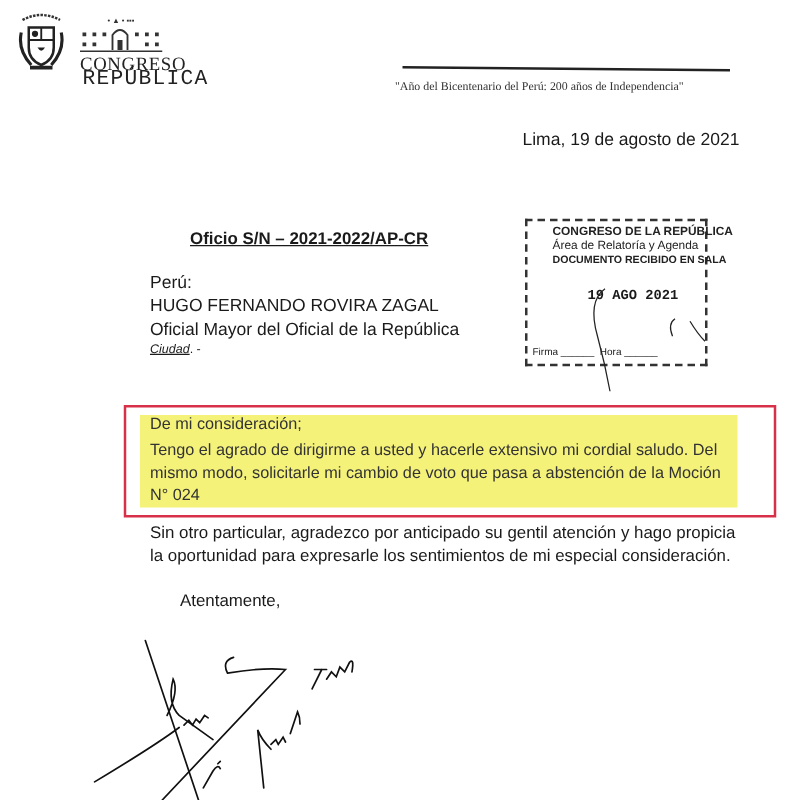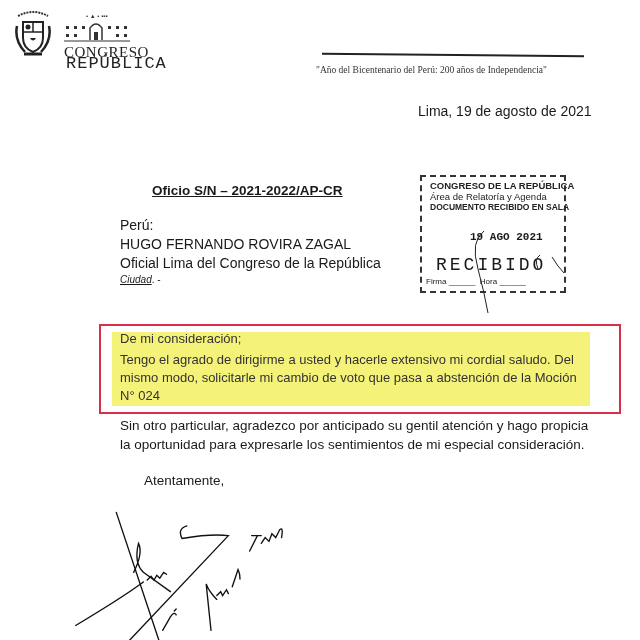--- a/index.html
+++ b/index.html
@@ -13,21 +13,21 @@
   .header-rule { left:322px; top:54px; width:262px; height:2px; background:#222; transform:rotate(0.5deg); }
   .motto { left:316px; top:65px; font-family:"Liberation Serif", serif; font-size:9.5px; color:#333; }
   .date { left:418px; top:103px; font-size:14px; }
   .oficio { left:120px; top:183px; font-size:13.5px; font-weight:bold; text-decoration:underline;margin-left:32px; }
   .salutation { left:120px; top:217px; font-size:14px; }
   .recipient-name { left:120px; top:236px; font-size:14px; font-weight:normal; }
   .recipient-title { left:120px; top:255px; font-size:14px; }
   .recipient-city { left:120px; top:274px; font-size:10px; }
   .recipient-city .u { font-style:italic; text-decoration:underline; }
   .stamp { left:420px; top:175px; width:142px; height:114px; border:2px dashed #333; }
-  .stamp .t { position:absolute; left:8px; font-size:9.5px; font-weight:bold; color:#222; white-space:nowrap; }
+  .stamp .t { position:absolute; left:20px; font-size:9.5px; font-weight:bold; color:#222; white-space:nowrap; }
   .stamp .date-st { position:absolute; left:48px; top:54px; font-size:11px; font-family:"Liberation Mono", monospace; font-weight:bold; }
   .stamp .rec { position:absolute; left:14px; top:78px; font-size:18px; letter-spacing:3px; font-family:"Liberation Mono", monospace; }
   .stamp .ff { position:absolute; left:4px; top:100px; font-size:8px;text-align:right; }
   .highlight-box { left:99px; top:324px; width:518px; height:86px; border:2px solid #d9304a; }
   .highlight-fill { left:112px; top:332px; width:478px; height:74px; background:#f5f27a; }
   .hl-text { left:120px; font-size:13px; color:#333; }
   .para2 { left:120px; font-size:13.5px; }
   .closing { left:120px; top:473px; font-size:13.5px;margin-left:24px; }
   .signature { left:60px; top:495px; width:360px; height:145px; }
 </style>
@@ -67,29 +67,28 @@
 </div>
 
 <div class="abs header-rule"></div>
 <div class="abs motto">"Año del Bicentenario del Perú: 200 años de Independencia"</div>
 
 <div class="abs date">Lima, 19 de agosto de 2021</div>
 <div class="abs oficio">Oficio S/N – 2021-2022/AP-CR</div>
 
 <div class="abs salutation">Perú:</div>
 <div class="abs recipient-name">HUGO FERNANDO ROVIRA ZAGAL</div>
-<div class="abs recipient-title">Oficial Lima del Congreso de la República</div>
+<div class="abs recipient-title">Oficial Mayor del Oficial de la República</div>
 <div class="abs recipient-city"><span class="u">Ciudad</span><span>. -</span></div>
 
 <div class="abs stamp">
   <div class="t" style="top:3px">CONGRESO DE LA REPÚBLICA</div>
   <div class="t" style="top:14px;font-weight:normal">Área de Relatoría y Agenda</div>
   <div class="t" style="top:25px;font-size:8.5px">DOCUMENTO RECIBIDO EN SALA</div>
   <div class="date-st">19 AGO 2021</div>
-  <div class="rec">RECIBIDO</div>
   <div class="ff"><span>Firma ______</span>&nbsp;&nbsp;<span>Hora ______</span></div>
   <svg width="142" height="140" style="position:absolute;left:0;top:0;overflow:visible">
     <path d="M62 54 q-14 10 -6 38 q6 22 10 44" stroke="#222" stroke-width="1" fill="none"></path>
     <path d="M130 80 q6 10 12 16 M118 78 q-6 4 -2 14" stroke="#222" stroke-width="1" fill="none"></path>
   </svg>
 </div>
 
 <div class="abs highlight-fill"></div>
 <div class="abs highlight-box"></div>
 <div class="abs hl-text" style="top:331px">De mi consideración;</div>

